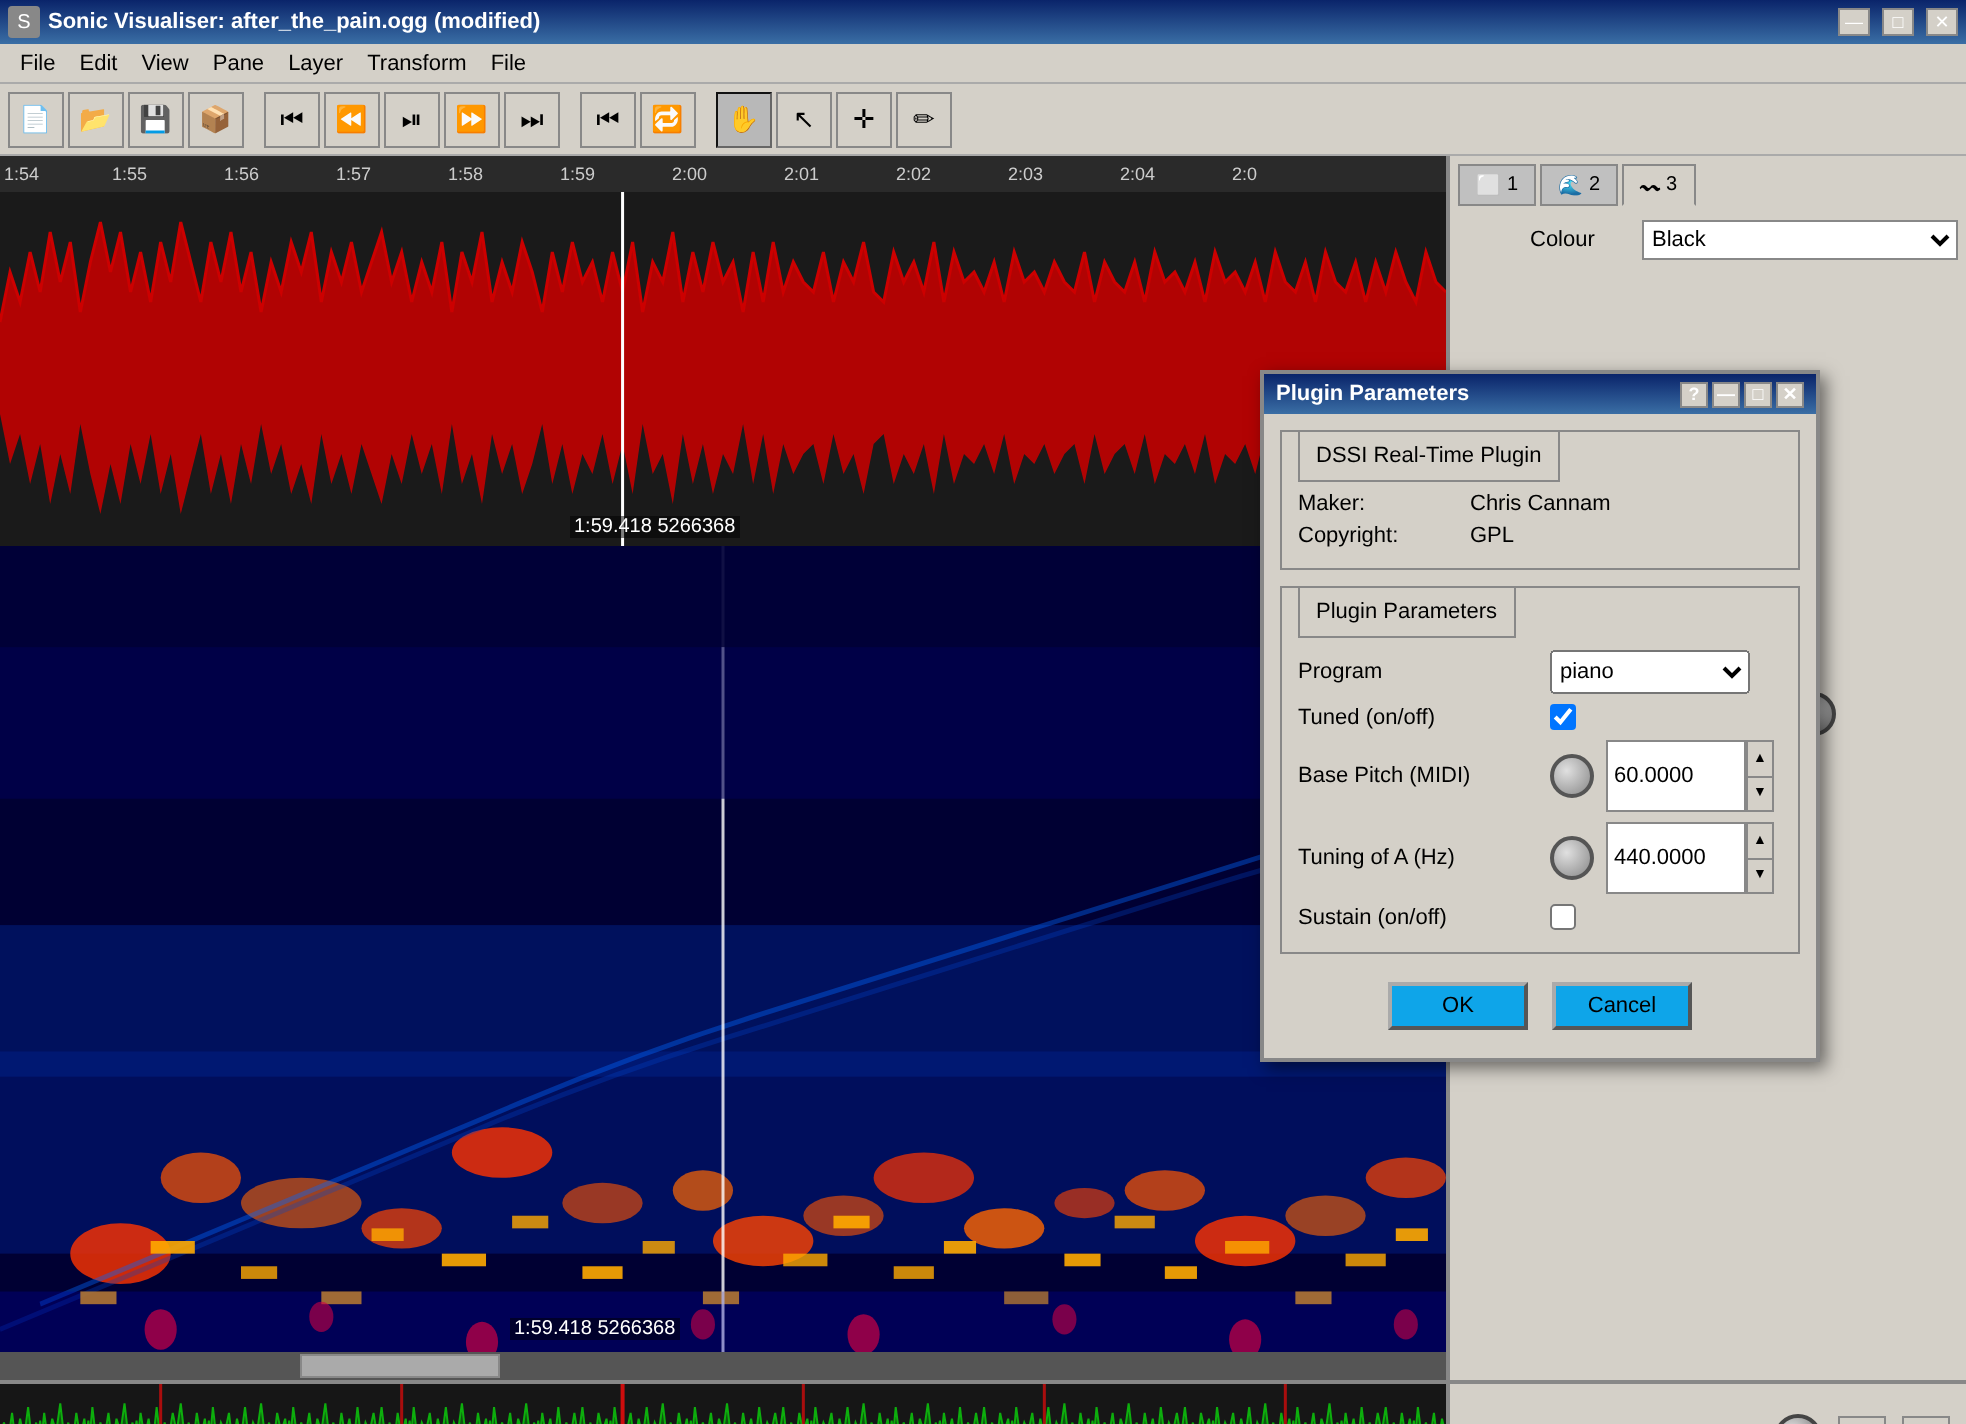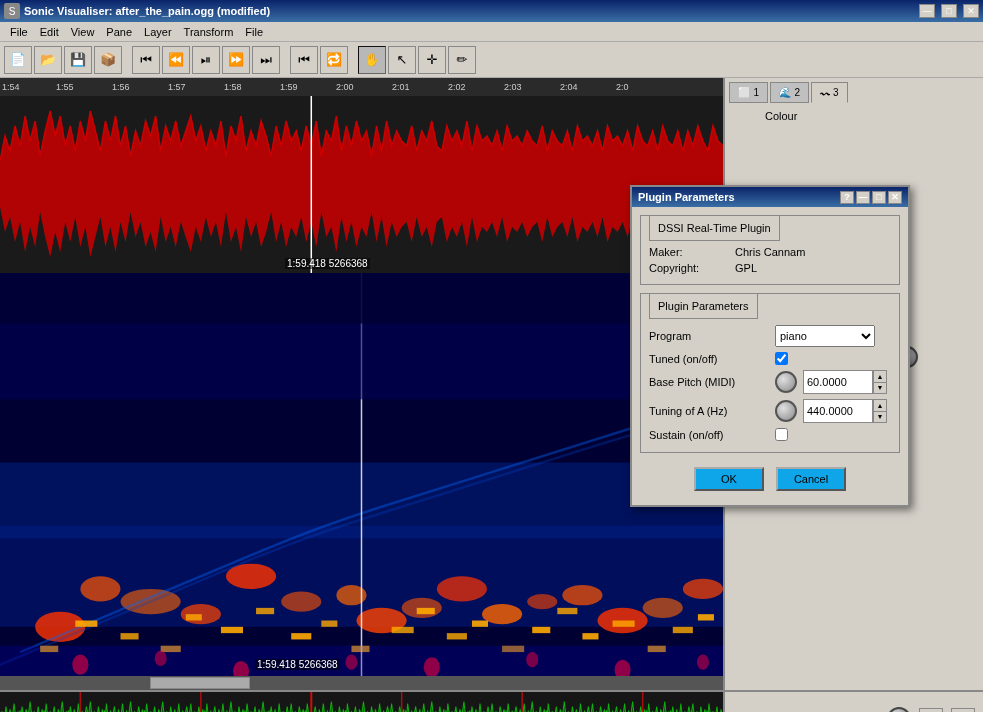--- a/index.html
+++ b/index.html
@@ -245,21 +245,21 @@
     .dlg-val { font-size: 11px; font-weight: bold; }
     .param-row {
       display: flex;
       align-items: center;
       margin: 5px 0;
       gap: 6px;
     }
     .param-lbl { font-size: 11px; min-width: 120px; }
     input[type="text"].param-input {
       width: 70px;
-      height: 24px;
+      height: 36px;
       font-size: 11px;
       border: 1px solid #888;
       background: white;
       padding: 1px 3px;
     }
     .spin-wrap { display: flex; }
     .spin-wrap input { width: 60px; }
     .spin-btn {
       width: 14px;
       display: flex;
@@ -516,20 +516,27 @@
           <span>🌊</span>
           <span>2</span>
         </div>
         <div class="layer-tab active">
           <span>〰</span>
           <span>3</span>
         </div>
       </div>
       <div class="prop-row">
         <span class="prop-label">Colour</span>
+        <select class="prop-select">
+          <option>Black</option>
+          <option>White</option>
+          <option>Red</option>
+          <option>Blue</option>
+          <option>Green</option>
+        </select>
       </div>
       <div style="flex:1;"></div>
     </div>
   </div>
 
   <div id="spectrogram-section" style="flex:1; display:flex;">
     <div id="spectrogram-canvas">
       <svg id="spectrogram-svg" viewBox="0 0 720 330" preserveAspectRatio="none">
         <defs>
           <radialGradient id="hotspot" cx="50%" cy="50%" r="50%">

